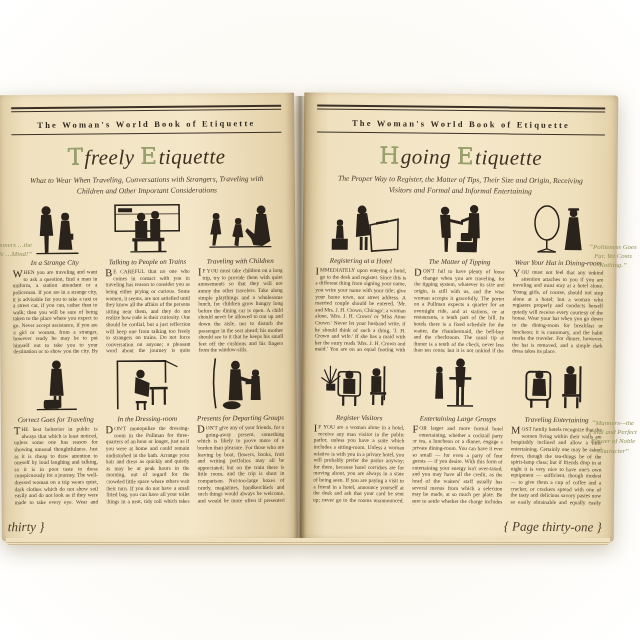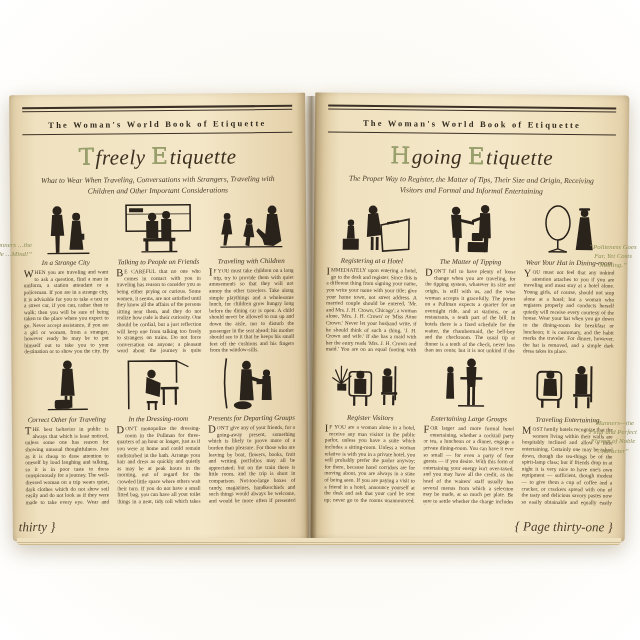--- a/index.html
+++ b/index.html
@@ -1,19 +1,19 @@
 <!DOCTYPE html>
 <html><head>
 <meta charset="utf-8">
 <style>
   html,body{margin:0;padding:0;}
   .stage{position:relative;width:640px;height:640px;background:#ffffff;overflow:hidden;
          font-family:"Liberation Serif","DejaVu Serif",serif;}
   .backdrop{position:absolute;inset:0;background:radial-gradient(ellipse at 50% 50%, #fdfbf6 60%, #ffffff 100%);}
-  .book{position:absolute;left:11px;top:94px;width:504px;height:452px;filter:drop-shadow(0 6px 10px rgba(120,100,60,.35));}
+  .book{position:absolute;left:0;top:94px;width:504px;height:452px;filter:drop-shadow(0 6px 10px rgba(120,100,60,.35));}
   .page{position:absolute;top:0;height:446px;box-sizing:border-box;padding:10px 13px 8px 13px;color:#3b2f22;}
   .page-left{left:0;width:296px;transform:rotate(-0.5deg);
      background:linear-gradient(90deg,#e0cda6 0%,#f0e2c0 9%,#f4e7c8 64%,#e4d1aa 97%,#d8c298 100%);
      border-radius:3px 1px 2px 4px;
      box-shadow:inset -8px 0 12px -8px rgba(90,70,40,.55), inset 4px 0 6px -4px rgba(90,70,40,.35);}
   .page-right{left:302px;width:314px;transform:rotate(0.6deg);
      background:linear-gradient(90deg,#d6c094 0%,#efe1bf 8%,#f5e8c9 52%,#efe0bc 88%,#e2cfa7 100%);
      border-radius:1px 4px 4px 2px;
      box-shadow:inset 9px 0 12px -8px rgba(90,70,40,.6), inset -5px 0 8px -5px rgba(90,70,40,.4);}
   .gutter{position:absolute;left:294px;top:2px;width:12px;height:444px;
@@ -97,21 +97,21 @@
               <circle class="ink" cx="33" cy="15" r="4.2"></circle>
               <path class="ink" d="M27 19 L39 19 L39 36 L27 36 Z"></path>
               <circle class="ink" cx="47" cy="13" r="4"></circle>
               <path class="ink" d="M42 17 L52 17 L52 36 L42 36 Z"></path>
               <rect class="ink" x="24" y="36" width="32" height="3.4"></rect>
               <rect class="ink" x="26" y="39" width="3" height="10"></rect>
               <rect class="ink" x="50" y="39" width="3" height="10"></rect>
               <rect class="ink" x="22" y="49" width="36" height="1.3"></rect>
             </svg>
           </div>
-          <div class="caption">Talking to People on Friends</div>
+          <div class="caption">Talking to People on Trains</div>
           <div class="body-text">BE CAREFUL that no one who comes in contact with you in traveling has reason to consider you as being either prying or curious. Some women, it seems, are not satisfied until they know all the affairs of the persons sitting near them, and they do not realize how rude is their curiosity. One should be cordial, but a just reflection will keep one from talking too freely to strangers on trains. Do not force conversation on anyone; a pleasant word about the journey is quite enough, and a book is the best of traveling companions.</div>
         </div>
 
         <div class="section">
           <div class="fig">
             <svg width="78" height="54" viewBox="0 0 78 54">
               <circle class="ink" cx="15" cy="15" r="3.4"></circle>
               <path class="ink" d="M12 18 L18 18 L20 33 L16 33 L14 44 L11 44 L12 33 L9 33 Z"></path>
               <circle class="ink" cx="37" cy="20" r="3.2"></circle>
               <path class="ink" d="M34 23 L40 23 L42 36 L38 36 L37 45 L33 44 L34 36 L31 35 Z"></path>
@@ -130,21 +130,21 @@
           <div class="fig">
             <svg width="78" height="56" viewBox="0 0 78 56">
               <circle class="ink" cx="40" cy="7" r="4.4"></circle>
               <path class="ink" d="M35 11 L45 11 L47 38 L33 38 Z"></path>
               <rect class="ink" x="37" y="38" width="2.6" height="12"></rect>
               <rect class="ink" x="42" y="38" width="2.6" height="12"></rect>
               <rect class="ink" x="27" y="42" width="16" height="9" rx="2"></rect>
               <rect class="ink" x="20" y="51" width="40" height="1.4"></rect>
             </svg>
           </div>
-          <div class="caption">Correct Other for Traveling</div>
+          <div class="caption">Correct Goes for Traveling</div>
           <div class="body-text">THE best behavior in public is always that which is least noticed, unless some one has reason for showing unusual thoughtfulness. Just as it is cheap to draw attention to oneself by loud laughing and talking, so it is in poor taste to dress conspicuously for a journey. The well-dressed woman on a trip wears quiet, dark clothes which do not show soil easily and do not look as if they were made to take every eye. Wear and carry only such things as are suitable for their purpose, and dress simply; gray or blue survives travel admirably.</div>
         </div>
 
         <div class="section">
           <div class="fig">
             <svg width="78" height="56" viewBox="0 0 78 56">
               <polyline class="line" points="10,52 10,4 58,4 58,26" stroke-width="1.6"></polyline>
               <line class="line" x1="58" y1="4" x2="70" y2="10" stroke-width="1.2"></line>
               <circle class="ink" cx="33" cy="17" r="4.2"></circle>
               <path class="ink" d="M28 20 L42 26 L41 40 L27 36 Z"></path>

